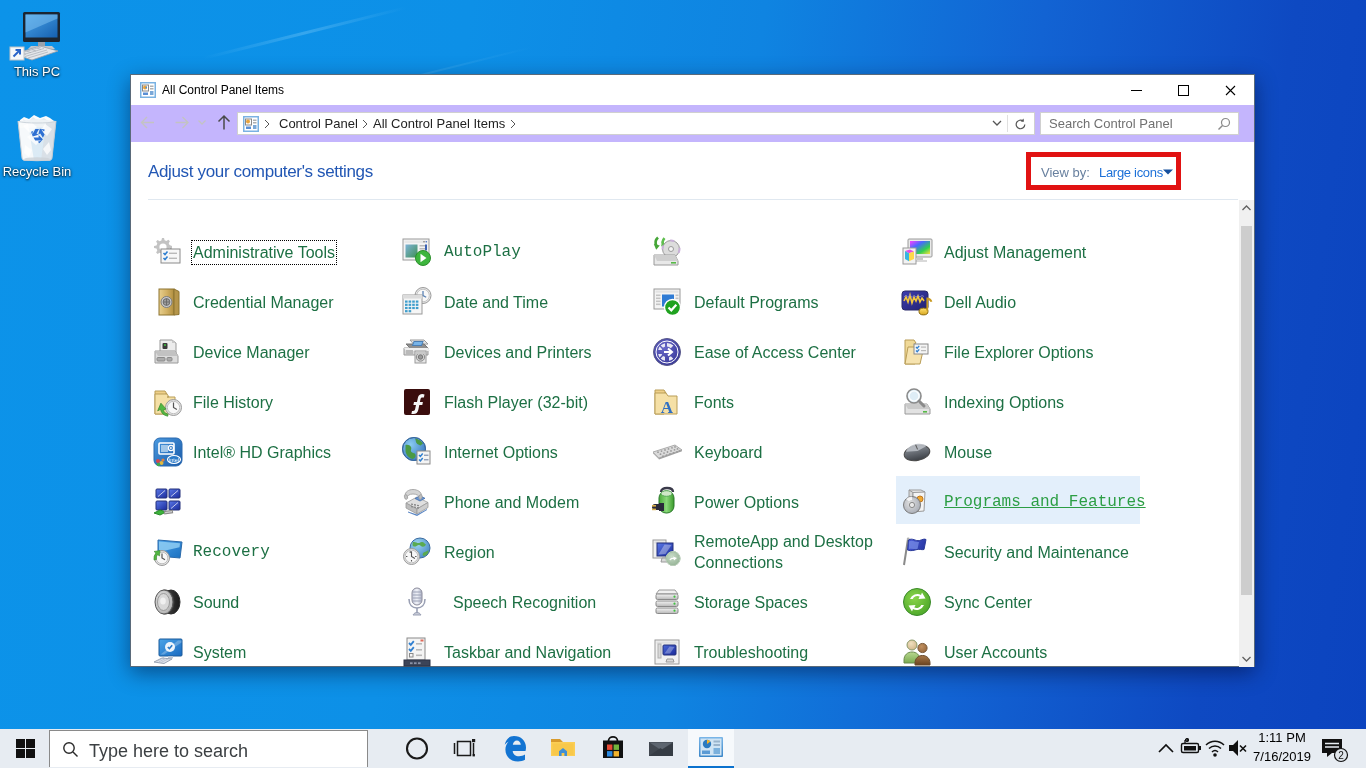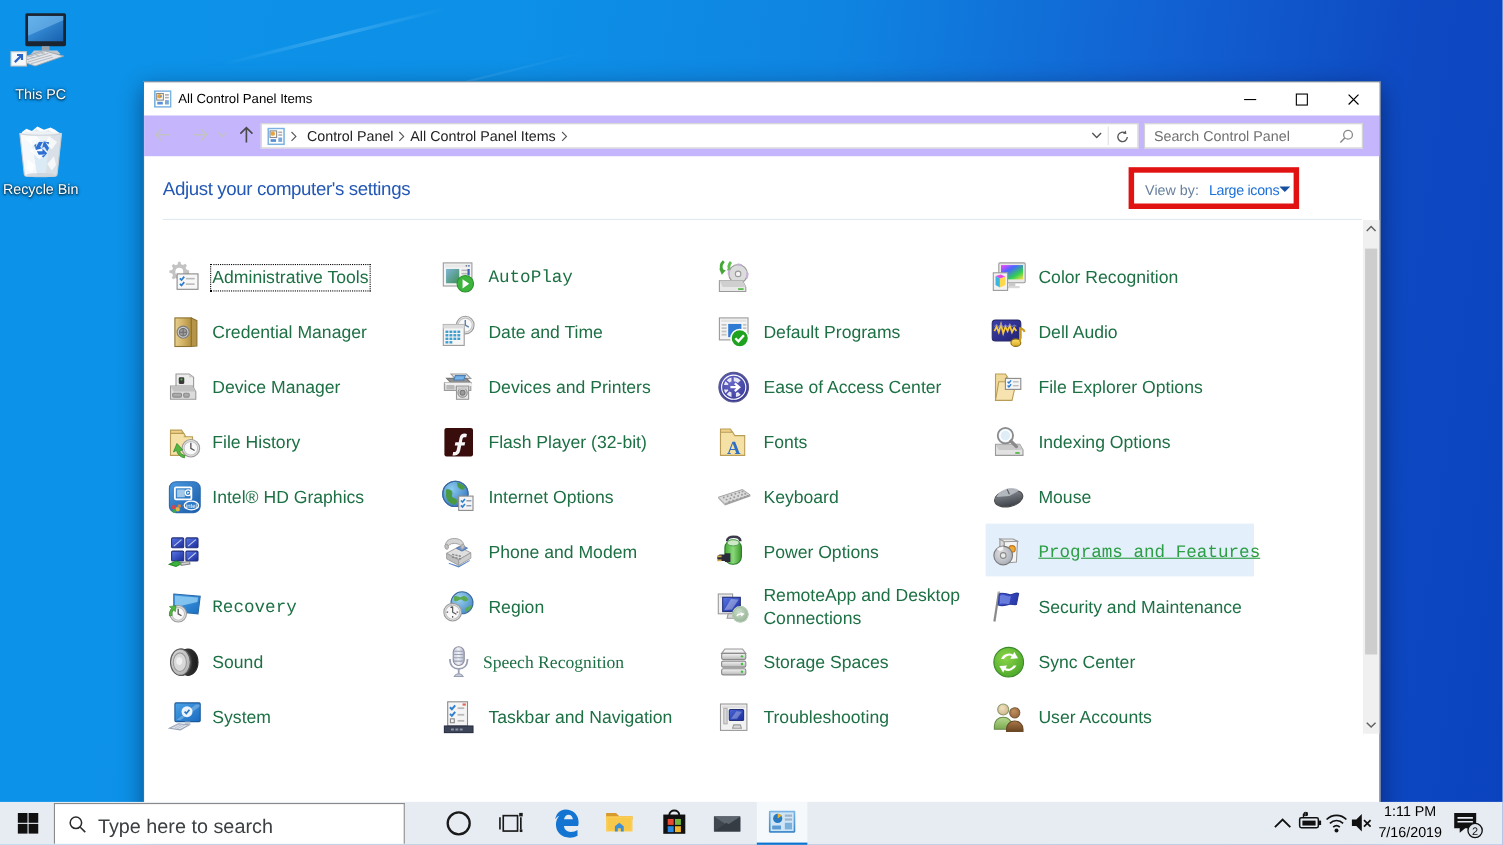--- a/index.html
+++ b/index.html
@@ -1,19 +1,19 @@
 <!DOCTYPE html>
 <html><head><meta charset="utf-8">
 <style>
 *{margin:0;padding:0;box-sizing:border-box}
 html,body{width:1366px;height:768px;overflow:hidden;font-family:"Liberation Sans",sans-serif}
 #desk{position:absolute;inset:0;background:linear-gradient(98deg,#0c93e9 0%,#0d90e7 32%,#0f84e1 52%,#1263d3 71%,#0e49c2 88%,#0b43bf 100%);}
 .ray{position:absolute;background:linear-gradient(to bottom,rgba(180,230,255,0),rgba(180,230,255,.45),rgba(180,230,255,0));}
 .dicon{position:absolute;text-align:center;color:#fff;font-size:13px;text-shadow:0 1px 2px rgba(0,0,0,.85),0 0 3px rgba(0,0,0,.6)}
-#win{position:absolute;left:130px;top:74px;width:1125px;height:692px;background:#fff;border:1px solid #5a6a7a;box-shadow:0 6px 20px rgba(0,0,30,.45)}
+#win{position:absolute;left:130px;top:74px;width:1125px;height:593px;background:#fff;border:1px solid #5a6a7a;box-shadow:0 6px 20px rgba(0,0,30,.45)}
 #tbar{position:absolute;left:0;top:0;width:100%;height:30px;background:#fff}
 #tbar .ttl{position:absolute;left:31px;top:8px;font-size:12px;color:#000}
 .capbtn{position:absolute;top:0;width:47px;height:30px}
 #toolrow{position:absolute;left:0;top:30px;width:100%;height:37px;background:#c4b5fd}
 #abar{position:absolute;left:106px;top:7px;width:798px;height:23px;background:#fff;border:1px solid #d0d0d0;font-size:13px;color:#222}
 #sbox{position:absolute;left:909px;top:7px;width:199px;height:23px;background:#fff;border:1px solid #d0d0d0;font-size:13px;color:#707070}
 #heading{position:absolute;left:17px;top:87px;font-size:17px;letter-spacing:-.35px;color:#2257b4}
 #sep{position:absolute;left:17px;top:124px;width:1090px;height:1px;background:#e0e8f0}
 #viewby{position:absolute;left:910px;top:90px;font-size:13px;color:#68809f}
 #redbox{position:absolute;left:895px;top:77px;width:155px;height:38px;border:5px solid #e11212}
@@ -48,21 +48,21 @@
         </g>
 <rect x="8" y="37" width="14" height="13" fill="#f6f8fa" stroke="#c0c4c8"></rect>
 <path d="M11.5 46.5l6.5-6.5M18 44.5V40h-4.5" stroke="#2a64c8" stroke-width="2" fill="none"></path>
 <defs>
           <linearGradient id="pcscr" x1="0" y1="0" x2="1" y2="1">
             <stop offset="0" stop-color="#4aa4e8"></stop>
             <stop offset="1" stop-color="#1560b0"></stop>
           </linearGradient>
         </defs>
 </svg>
-<div style="margin-top:17px">This PC</div>
+<div style="margin-top:3px">This PC</div>
 </div>
 
 <div class="dicon" style="left:-3px;top:112px;width:80px">
 <svg width="44" height="50" viewBox="0 0 44 50" style="display:block;margin:0 auto">
 <g>
 <path d="M5 8l4-3 5 2 5-4 6 3 6-2 4 2 4 3-2 6-32 1z" fill="#fbfcfd"></path>
 <path d="M8 7l5 3 5-5 5 4 6-3 4 3-3 4-20 2z" fill="#e5eaef"></path>
 <path d="M3 9l4 37c.1 1.5 1.5 2.5 3 2.5h24c1.5 0 2.9-1 3-2.5l4-37-19-2z" fill="#eef2f5" opacity=".92"></path>
 <path d="M3 9l4 37c.1 1.5 1.5 2.5 3 2.5h9L13 11z" fill="#fafbfc" opacity=".85"></path>
 <path d="M41 9l-4 37c-.1 1.5-1.5 2.5-3 2.5h-8L31 11z" fill="#d8dfe6" opacity=".9"></path>
@@ -226,21 +226,21 @@
               <stop offset=".35" stop-color="#4868ff"></stop>
               <stop offset=".7" stop-color="#30d050"></stop>
               <stop offset="1" stop-color="#ffe040"></stop>
             </linearGradient>
           </defs>
 <rect x="2" y="12" width="13" height="16" fill="#f2f2f2" stroke="#9a9a9a"></rect>
 <path d="M4 15l5-1.5 4 2-5 1.8z" fill="#e44de4"></path>
           <path d="M4 15l4 2.3v8l-4-2.3z" fill="#38b6e0"></path>
           <path d="M8 17.3l5-1.8v7.6l-5 2.2z" fill="#ffd84a"></path>
 </svg></div>
-<div class="lbl" style="left:813px;top:167px;">Color Recognition</div>
+<div class="lbl" style="left:813px;top:167px;">Adjust Management</div>
 <div class="ic" style="left:21px;top:211px"><svg width="32" height="32" viewBox="0 0 32 32">
 <path d="M7 3h15l4 3v22l-4 2H7z" fill="none"></path>
 <rect x="7" y="3" width="15" height="26" fill="url(#crg)" stroke="#8d7430"></rect>
 <path d="M22 3l5 2.5v23L22 29z" fill="#b5954a" stroke="#8d7430"></path>
 <circle cx="14.5" cy="16" r="5.5" fill="#c9c9c9" stroke="#7d7d7d"></circle>
 <circle cx="14.5" cy="16" r="3.4" fill="#9e9e9e" stroke="#6d6d6d"></circle>
 <path d="M14.5 12.6v6.8M11.1 16h6.8" stroke="#6d6d6d"></path>
 <defs>
             <linearGradient id="crg" x1="0" y1="0" x2="1" y2="0">
               <stop offset="0" stop-color="#e7cf8e"></stop>
@@ -634,21 +634,21 @@
 <path d="M16 22v5" stroke="#9aa0b4" stroke-width="1.6"></path>
 <path d="M12 29c1-1.8 2.5-2.5 4-2.5s3 .7 4 2.5z" fill="#c8ccd8" stroke="#9aa0b4"></path>
 <defs>
             <linearGradient id="spg" x1="0" y1="0" x2="1" y2="0">
               <stop offset="0" stop-color="#c8ccdc"></stop>
               <stop offset=".5" stop-color="#f0f2f8"></stop>
               <stop offset="1" stop-color="#b0b4c8"></stop>
             </linearGradient>
           </defs>
 </svg></div>
-<div class="lbl" style="left:308px;top:517px;font-family:Liberation Serif, serif;">Speech Recognition</div>
+<div class="lbl" style="left:322px;top:517px;">Speech Recognition</div>
 <div class="ic" style="left:520px;top:511px"><svg width="32" height="32" viewBox="0 0 32 32">
 <g>
             <path d="M5 8l3-4h16l3 4z" fill="#f0f0f0" stroke="#9a9a9a"></path>
             <rect x="5" y="8" width="22" height="5.5" rx="1.5" fill="url(#stg)" stroke="#8a8a8a"></rect>
             <circle cx="23.5" cy="10.7" r="1.1" fill="#40c040"></circle>
           </g>
 <g>
             <rect x="5" y="15" width="22" height="5.5" rx="1.5" fill="url(#stg)" stroke="#8a8a8a"></rect>
             <circle cx="23.5" cy="17.7" r="1.1" fill="#40c040"></circle>
           </g>

